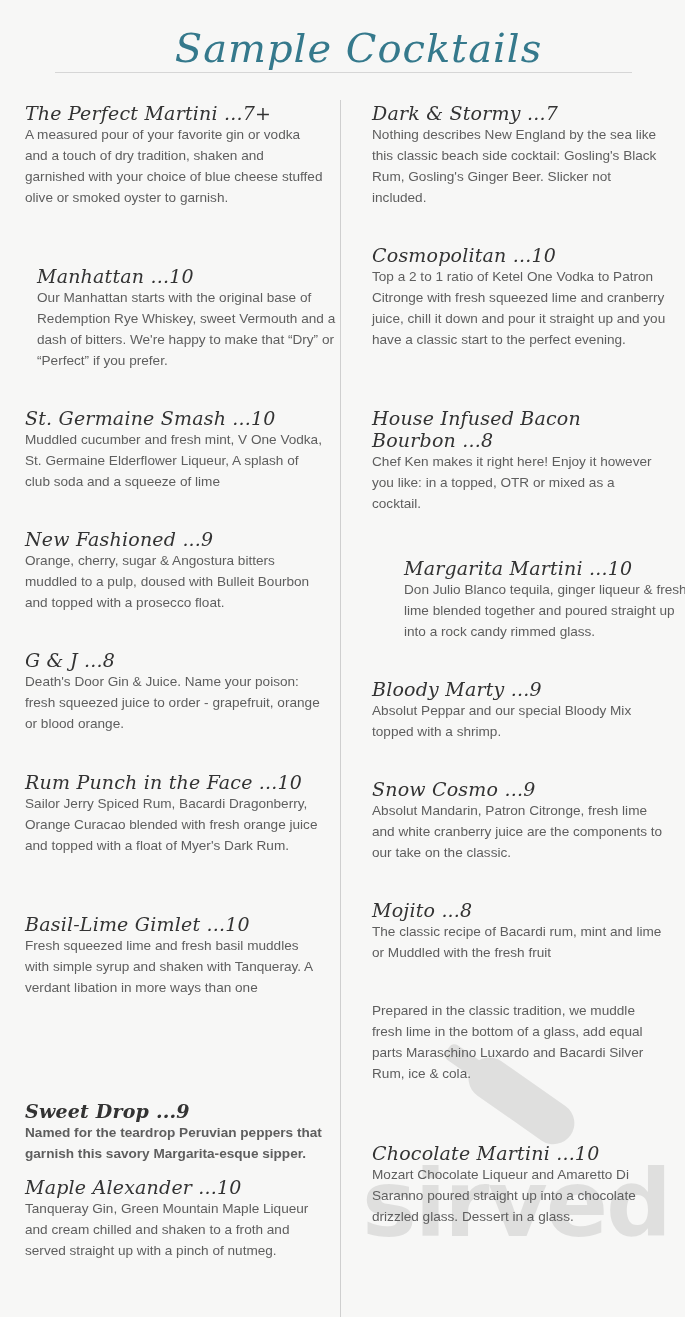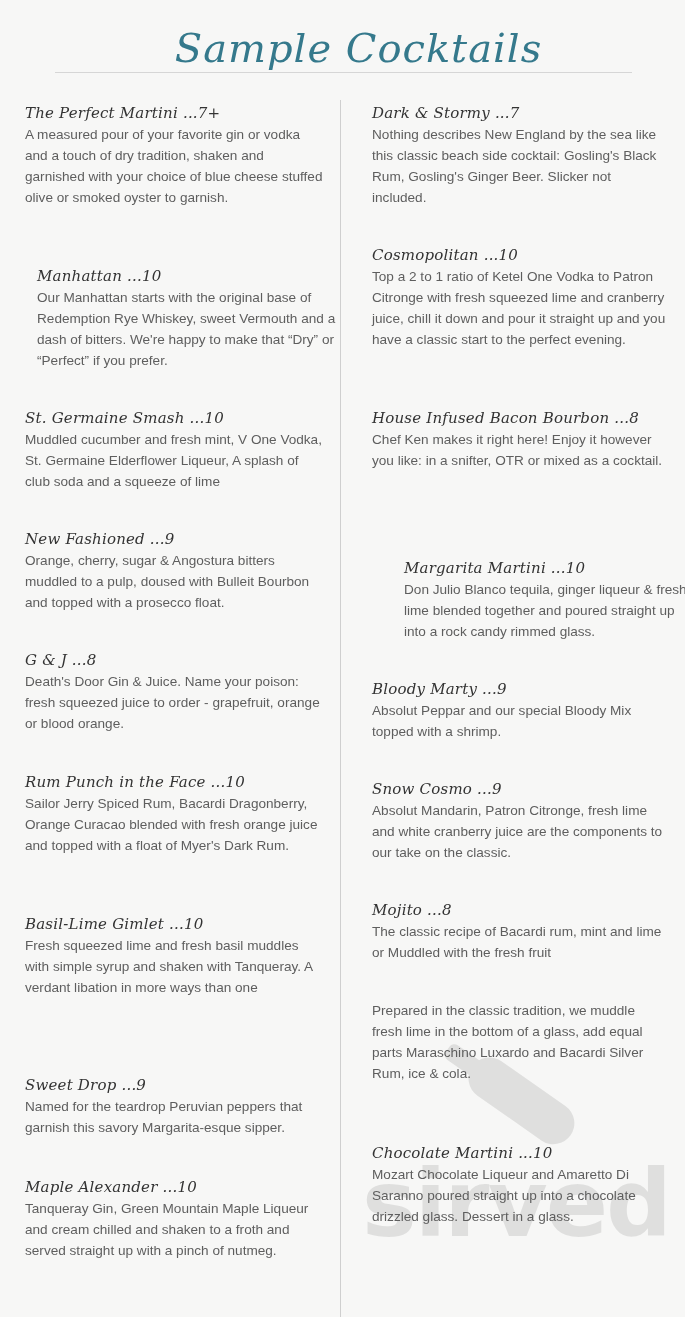--- a/index.html
+++ b/index.html
@@ -39,21 +39,21 @@
     .column {
       position: absolute;
       top: 102px;
     }
     .col-left { left: 25px; width: 300px; }
     .col-right { left: 372px; width: 295px; }
     .item { position: absolute; left: 0; width: 100%; }
     .item-name {
       font-family: "DejaVu Serif", serif;
       font-style: italic;
-      font-size: 15px;
+      font-size: 19px;
       color: #333333;
       line-height: 22px;
       letter-spacing: 0.2px;
     }
     .item-desc {
       font-family: "Liberation Sans", sans-serif;
       font-size: 13.6px;
       line-height: 21px;
       color: #5e5e5e;
     }
@@ -104,21 +104,21 @@
     <div class="item-desc">Death's Door Gin &amp; Juice. Name your poison: fresh squeezed juice to order - grapefruit, orange or blood orange.</div>
   </div>
   <div class="item" style="top:669px;">
     <div class="item-name">Rum Punch in the Face ...10</div>
     <div class="item-desc">Sailor Jerry Spiced Rum, Bacardi Dragonberry, Orange Curacao blended with fresh orange juice and topped with a float of Myer's Dark Rum.</div>
   </div>
   <div class="item" style="top:811px;">
     <div class="item-name">Basil-Lime Gimlet ...10</div>
     <div class="item-desc">Fresh squeezed lime and fresh basil muddles with simple syrup and shaken with Tanqueray. A verdant libation in more ways than one</div>
   </div>
-  <div class="item" style="top:972px;">
+  <div class="item" style="top:998px;font-weight:bold;">
     <div class="item-name">Sweet Drop ...9</div>
     <div class="item-desc">Named for the teardrop Peruvian peppers that garnish this savory Margarita-esque sipper.</div>
   </div>
   <div class="item" style="top:1074px;">
     <div class="item-name">Maple Alexander ...10</div>
     <div class="item-desc">Tanqueray Gin, Green Mountain Maple Liqueur and cream chilled and shaken to a froth and served straight up with a pinch of nutmeg.</div>
   </div>
 </div>
 
 <div class="watermark">
@@ -135,21 +135,21 @@
   <div class="item" style="top:0px;">
     <div class="item-name">Dark &amp; Stormy ...7</div>
     <div class="item-desc">Nothing describes New England by the sea like this classic beach side cocktail: Gosling's Black Rum, Gosling's Ginger Beer. Slicker not included.</div>
   </div>
   <div class="item" style="top:142px;">
     <div class="item-name">Cosmopolitan ...10</div>
     <div class="item-desc">Top a 2 to 1 ratio of Ketel One Vodka to Patron Citronge with fresh squeezed lime and cranberry juice, chill it down and pour it straight up and you have a classic start to the perfect evening.</div>
   </div>
   <div class="item" style="top:305px;">
     <div class="item-name" style="width:280px;">House Infused Bacon Bourbon ...8</div>
-    <div class="item-desc">Chef Ken makes it right here! Enjoy it however you like: in a snifter, OTR or mixed as a cocktail.</div>
+    <div class="item-desc">Chef Ken makes it right here! Enjoy it however you like: in a topped, OTR or mixed as a cocktail.</div>
   </div>
   <div class="item" style="top:455px;margin-left:32px;">
     <div class="item-name">Margarita Martini ...10</div>
     <div class="item-desc">Don Julio Blanco tequila, ginger liqueur &amp; fresh lime blended together and poured straight up into a rock candy rimmed glass.</div>
   </div>
   <div class="item" style="top:576px;">
     <div class="item-name">Bloody Marty ...9</div>
     <div class="item-desc">Absolut Peppar and our special Bloody Mix topped with a shrimp.</div>
   </div>
   <div class="item" style="top:676px;">

